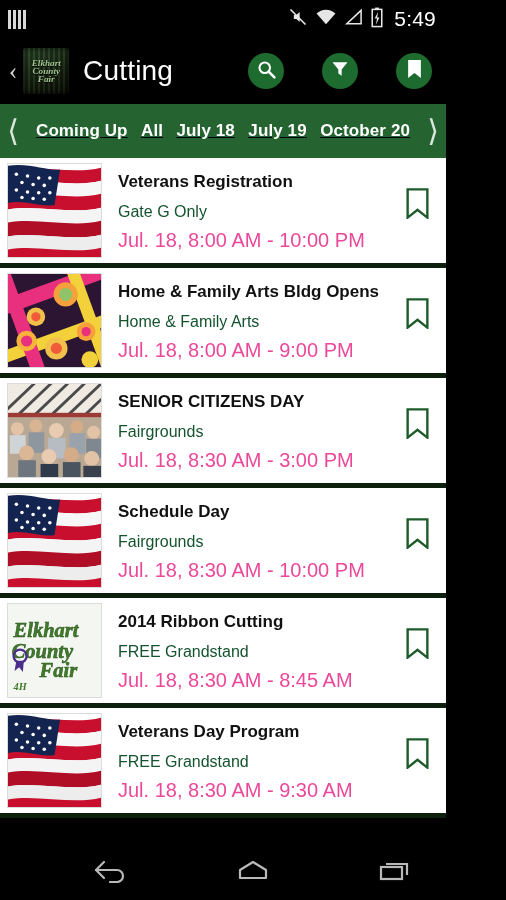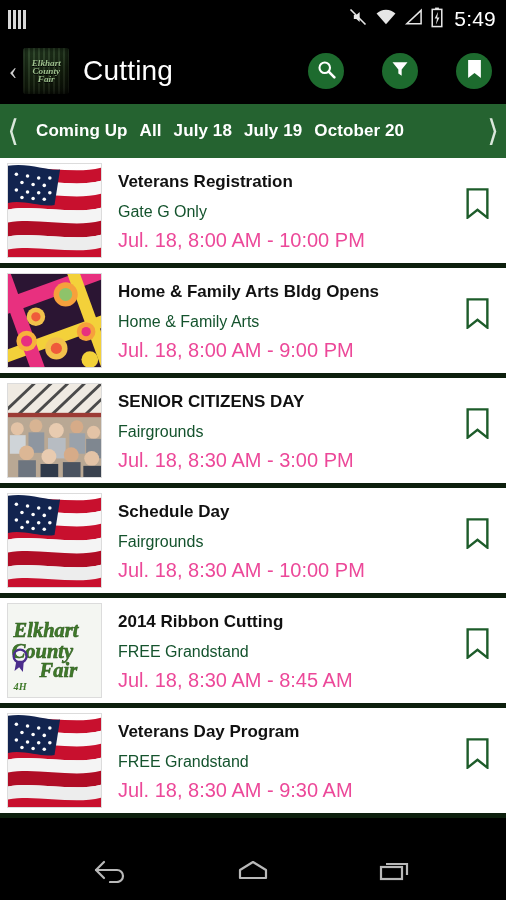--- a/index.html
+++ b/index.html
@@ -2,21 +2,21 @@
 <html><head>
 <meta charset="utf-8">
 <style>
   * { box-sizing: border-box; margin: 0; padding: 0; }
   html, body {
     width: 506px; height: 900px;
     background: #000;
     font-family: "Liberation Sans", sans-serif;
     overflow: hidden;
   }
-  #app { position: relative; width: 506px; height: 900px; background:#000; }
+  #app { position: relative; width: 446px; height: 900px; background:#000; }
 
   
   .statusbar{
     height:38px; background:#000; display:flex; align-items:center;
     padding:0 10px 0 8px; color:#fff;
   }
   .sb-left{display:flex;align-items:center;gap:6px;}
   .sb-right{margin-left:auto;display:flex;align-items:center;gap:7px;}
   .sb-time{font-size:21px;color:#fff;letter-spacing:.2px;margin-left:3px;}
   .bars-icon{display:flex;align-items:flex-end;gap:2px;height:19px;}
@@ -57,22 +57,23 @@
   .tabstrip{
     height:54px;background:#256330;display:flex;align-items:center;
     position:relative;
   }
   .tab-arrow{
     width:26px;flex:0 0 auto;color:#eaf3ea;font-size:30px;line-height:1;
     text-align:center;font-family:"Liberation Serif",serif;font-weight:300;
     opacity:.92;
   }
   .tabs{
-    flex:1;display:flex;align-items:center;
+    flex:1;display:flex;align-items:center;justify-content:space-between;
     padding:0 4px;
+    text-decoration:underline;
   }
   .tab{
     color:#ffffff;font-size:17px;font-weight:bold;white-space:nowrap;
     padding:0 6px;letter-spacing:.1px;
   }
 
   
   .list{background:#0c1a0c;}
   .row{
     height:110px;background:#fff;display:flex;align-items:center;

